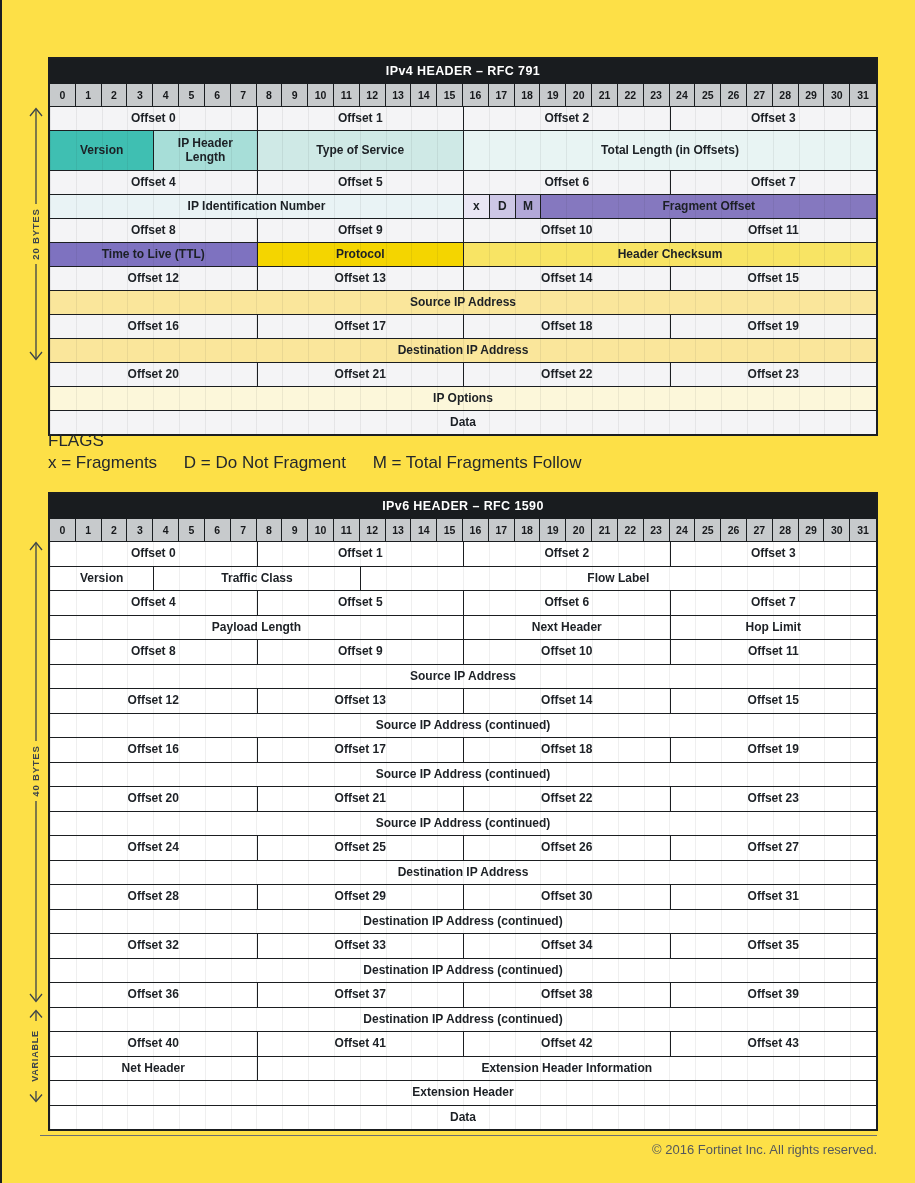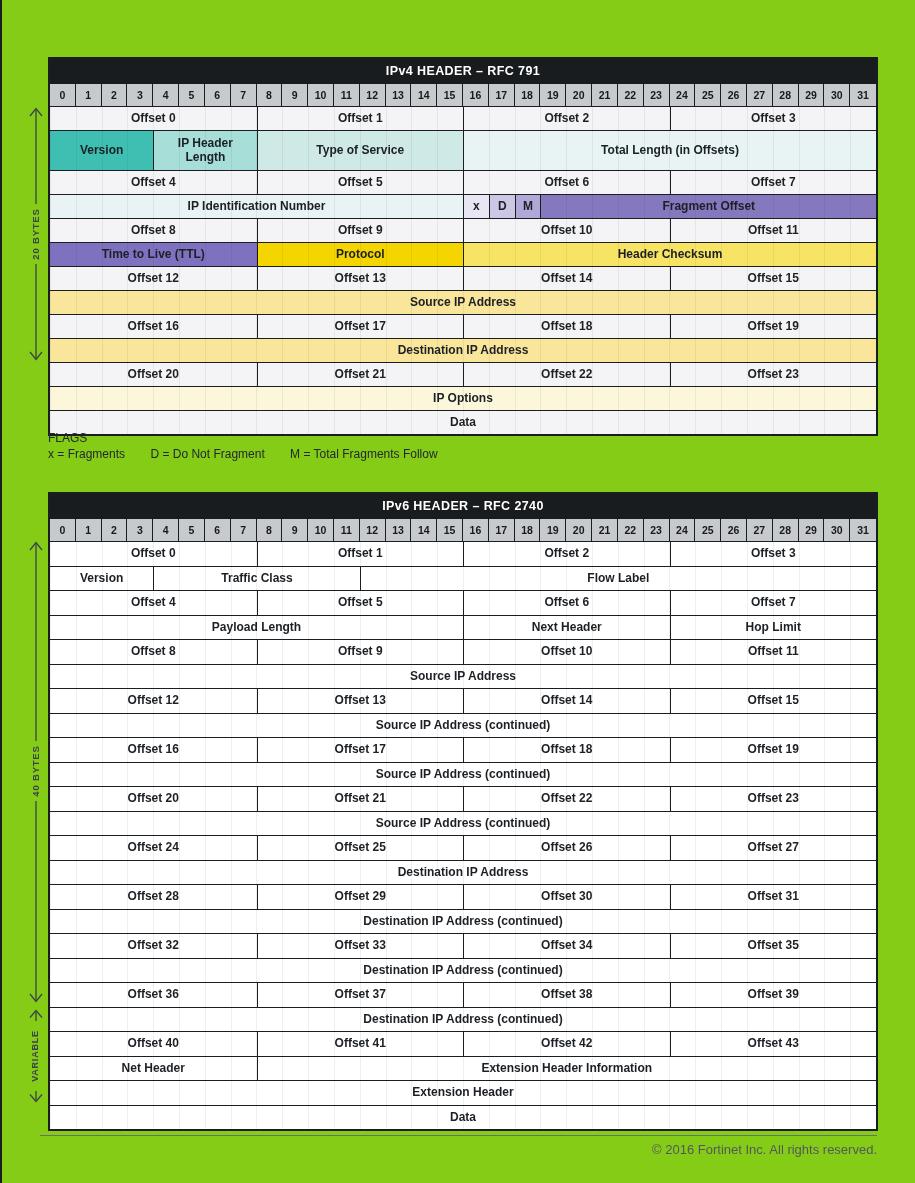--- a/index.html
+++ b/index.html
@@ -1,36 +1,36 @@
 <!DOCTYPE html>
 <html><head>
 <meta charset="utf-8">
 <style>
   html,body{margin:0;padding:0;background:#ffffff;}
   body{font-family:"Liberation Sans", sans-serif; -webkit-font-smoothing:antialiased;}
-  #page{position:relative;width:915px;height:1183px;background:#84cc16;overflow:hidden;}
+  #page{position:relative;width:915px;height:1183px;background:#fde047;overflow:hidden;}
   #left-rule{position:absolute;left:0;top:0;width:2px;height:1183px;background:#1b1e21;}
 
   .htable{position:absolute;left:48px;width:830px;border:2px solid #1b1e21;box-sizing:border-box;background:#fff;}
   .tbar{height:25px;line-height:25px;background:#191c1f;color:#ffffff;text-align:center;
         font-size:12.5px;font-weight:700;letter-spacing:.4px;}
   .bits{display:grid;grid-template-columns:repeat(32,1fr);height:22px;border-bottom:1.4px solid #1b1e21;}
   .bit-cell{background:#c7cacc;border-right:1px solid #1b1e21;display:flex;align-items:center;justify-content:center;
         font-size:10.5px;font-weight:700;color:#17191c;}
   .bit-cell:last-child{border-right:none;}
   .hrow{display:grid;grid-template-columns:repeat(32,1fr);position:relative;height:23px;border-bottom:1.4px solid #1b1e21;}
   .htable .rows .hrow:last-child{border-bottom:none;}
   .v6 .hrow{height:23.5px;}
   .hrow::after{content:"";position:absolute;inset:0;pointer-events:none;
         background:repeating-linear-gradient(90deg, rgba(25,28,31,.07) 0 1px, transparent 1px 3.125%);}
   .cell{display:flex;align-items:center;justify-content:center;text-align:center;
         font-size:12px;font-weight:600;color:#1c2025;line-height:1.12;padding:0 2px;box-sizing:border-box;}
   .cell.bl{border-left:1.4px solid #1b1e21;}
 
-  .flags{position:absolute;left:48px;top:431px;color:#23282d;font-size:12px;font-weight:500;}
+  .flags{position:absolute;left:48px;top:431px;color:#23282d;font-size:17px;font-weight:500;}
   .flags .ft{margin-bottom:2px;}
   .flags .fl span{margin-right:22px;}
 
   .arrow{position:absolute;left:24px;}
   .arrow text{fill:#3b434b;font-size:9.5px;font-weight:600;letter-spacing:.8px;font-family:"Liberation Sans",sans-serif;}
   .arrow path{stroke:#3b434b;stroke-width:1.3;fill:none;}
 
   #footer-rule{position:absolute;left:40px;top:1135px;width:837px;height:1px;background:#6b6f73;}
   #footer-text{position:absolute;left:240px;top:1142px;width:637px;text-align:right;
         font-size:13px;color:#54585c;font-weight:500;}
@@ -158,21 +158,21 @@
   <div class="flags">
     <div class="ft">FLAGS</div>
     <div class="fl">
       <span>x = Fragments</span>
       <span>D = Do Not Fragment</span>
       <span>M = Total Fragments Follow</span>
     </div>
   </div>
 
   <div class="htable v6" id="ipv6-table" style="top:492px;">
-    <div class="tbar">IPv6 HEADER – RFC 2740</div>
+    <div class="tbar">IPv6 HEADER – RFC 1590</div>
     <div class="bits">
         <div class="bit-cell">0</div>
         <div class="bit-cell">1</div>
         <div class="bit-cell">2</div>
         <div class="bit-cell">3</div>
         <div class="bit-cell">4</div>
         <div class="bit-cell">5</div>
         <div class="bit-cell">6</div>
         <div class="bit-cell">7</div>
         <div class="bit-cell">8</div>

